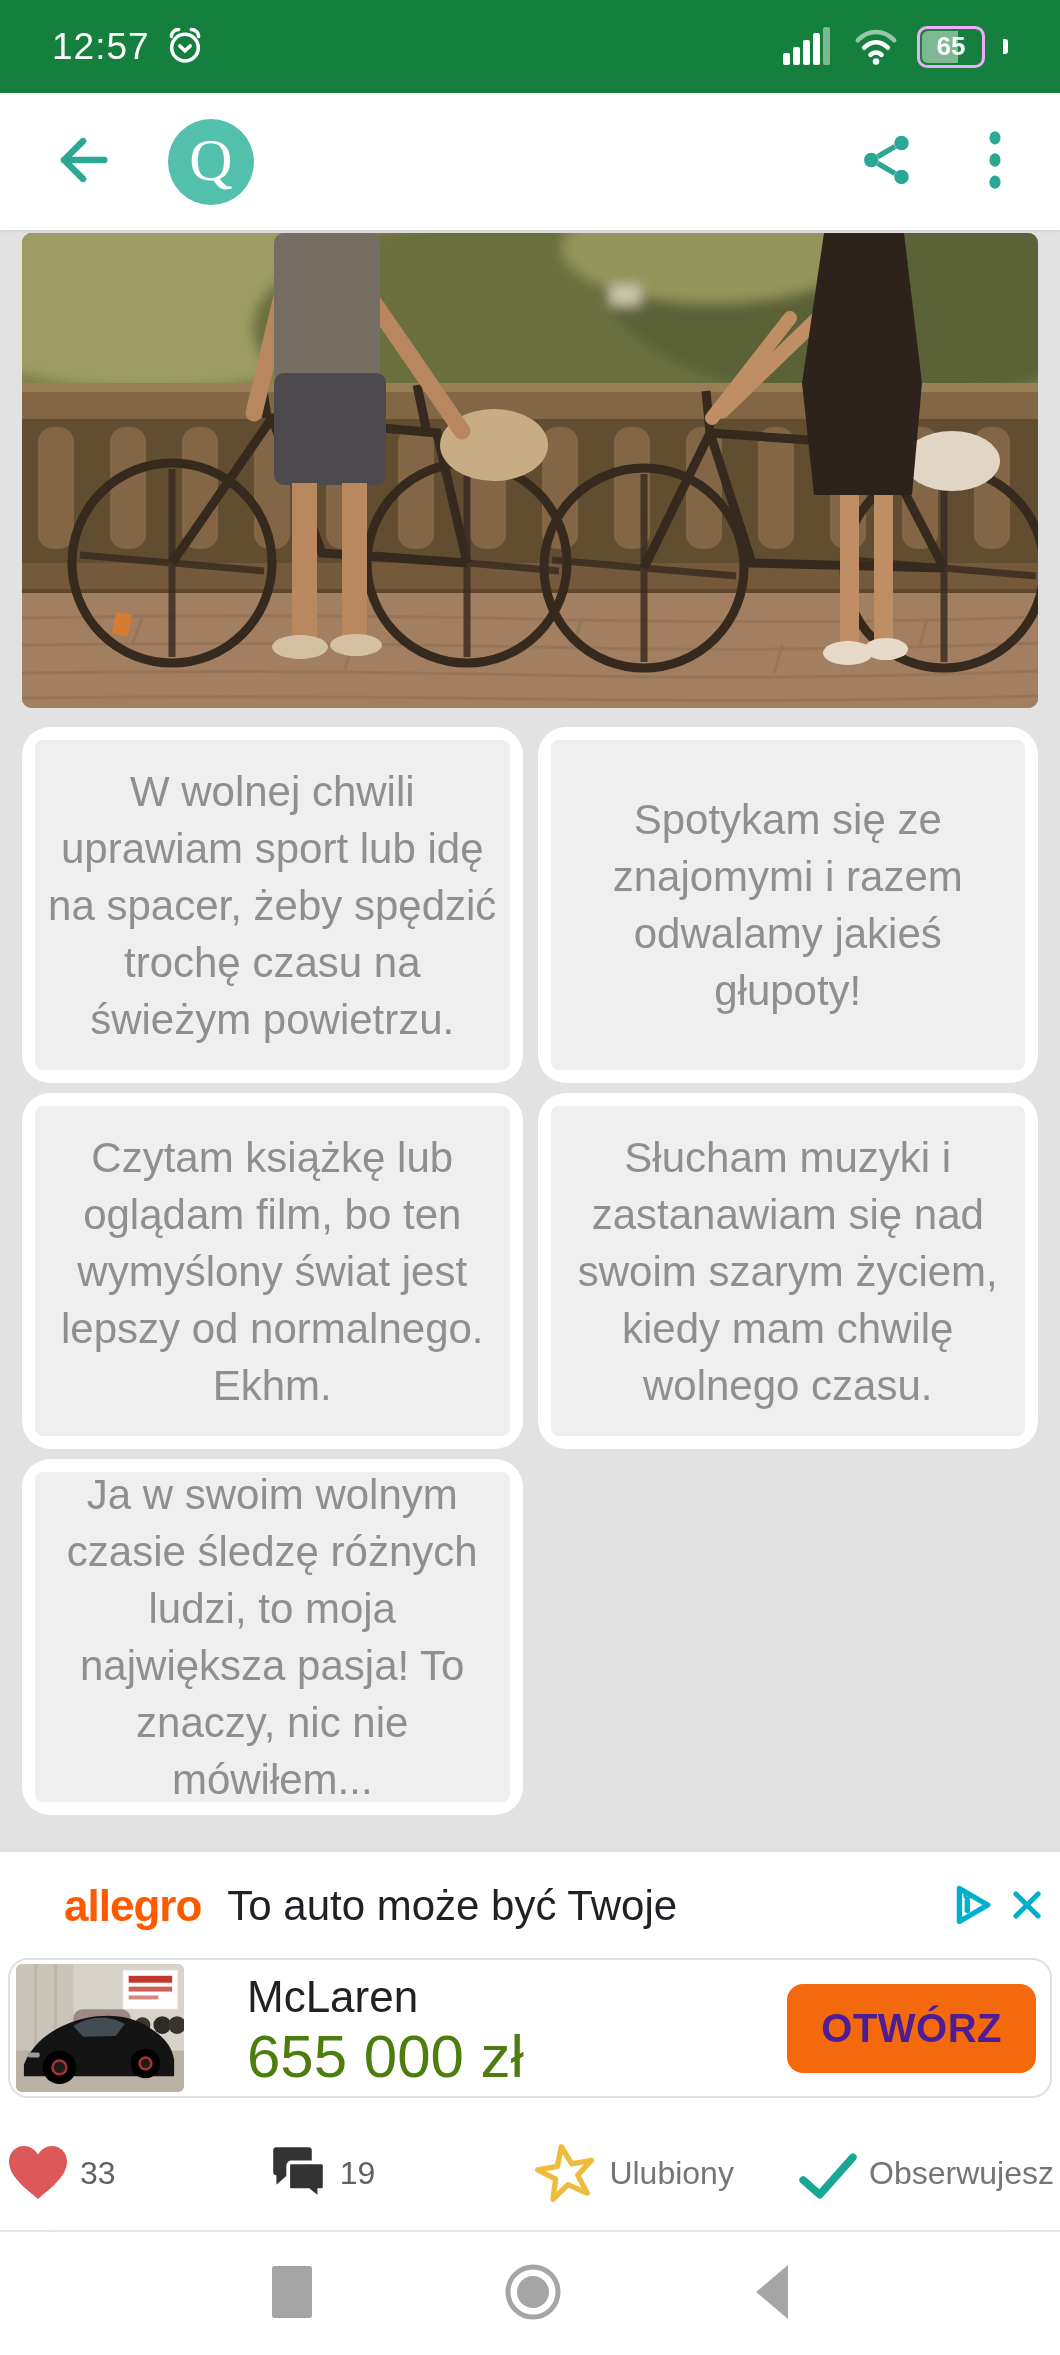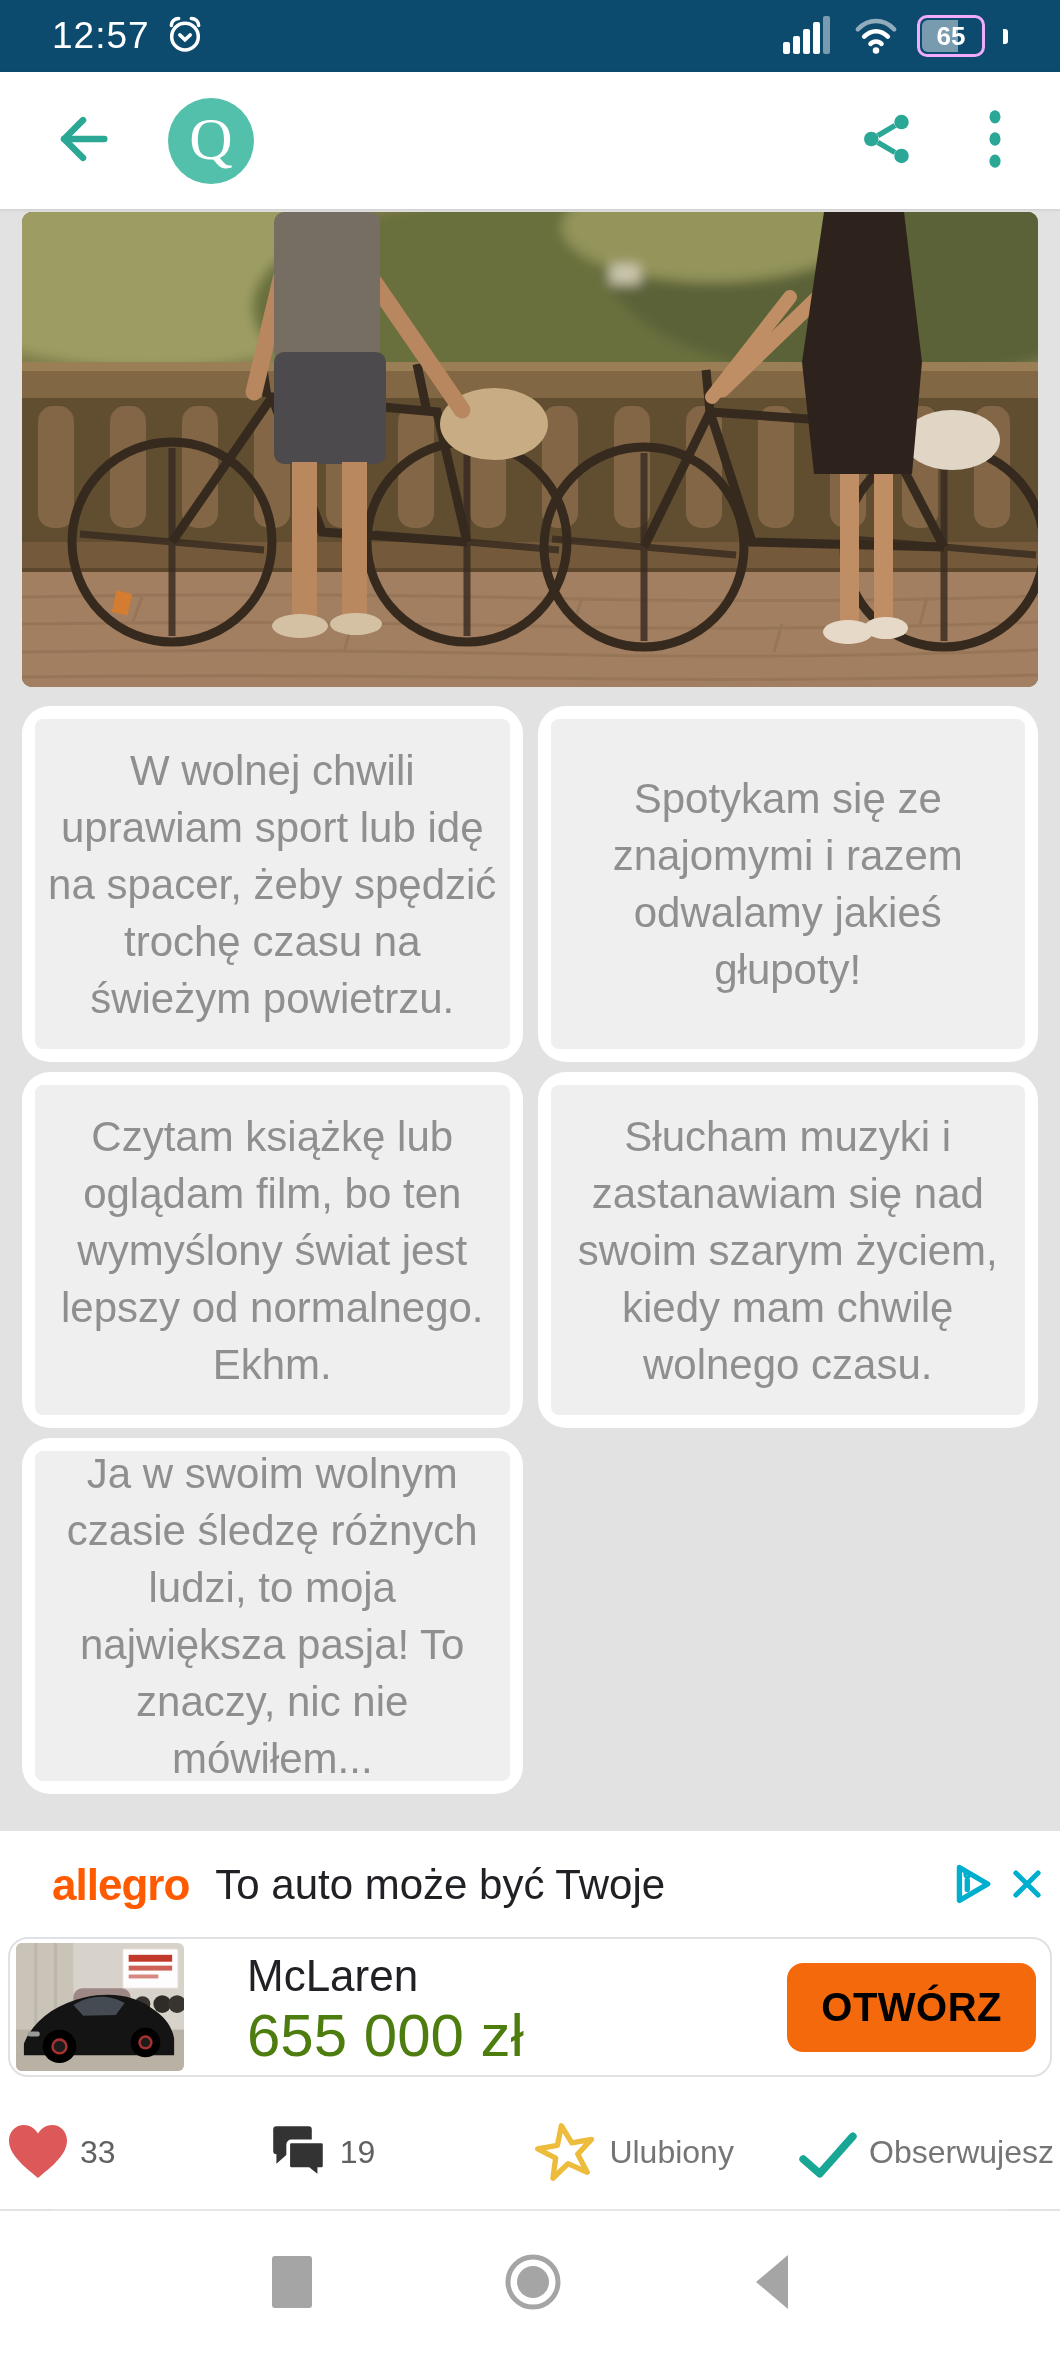--- a/index.html
+++ b/index.html
@@ -7,21 +7,21 @@
     width:1060px;height:2355px;
     background:#e2e2e2;
     font-family:"Liberation Sans", sans-serif;
     overflow:hidden;
     position:relative;
   }
   .phone{width:1060px;height:2355px;display:flex;flex-direction:column;}
 
   
   .status-bar{
-    height:72px;background:#0c4a6e;color:#fff;
+    height:93px;background:#15803d;color:#fff;
     display:flex;align-items:center;justify-content:space-between;
     padding:0 52px;box-sizing:border-box;flex:0 0 auto;
   }
   .sb-left{display:flex;align-items:center;gap:14px;}
   .sb-time{font-size:37px;font-weight:500;letter-spacing:1px;}
   .sb-right{display:flex;align-items:center;gap:16px;}
   .battery{
     position:relative;width:62px;height:36px;border:3px solid #f0abfc;border-radius:10px;
     display:flex;align-items:center;justify-content:center;
   }
@@ -71,35 +71,35 @@
     display:flex;align-items:center;justify-content:center;box-sizing:border-box;
   }
   .option-text{
     font-size:42px;line-height:57px;color:#8f8f8f;font-weight:300;
     text-align:center;padding:0 6px;
   }
 
   
   .ad{background:#ffffff;margin-top:37px;flex:0 0 auto;height:253px;box-sizing:border-box;padding-top:18px;}
   .ad-header{display:flex;align-items:center;height:72px;padding:0 14px;box-sizing:border-box;}
-  .allegro-logo{color:#ff5a00;font-size:44px;font-weight:700;letter-spacing:-1px;margin-left:38px;}
+  .allegro-logo{color:#ff5a00;font-size:44px;font-weight:700;letter-spacing:-1px;margin-left:50px;}
   .ad-headline{font-size:42px;color:#1f2124;margin-left:26px;}
   .ad-header-icons{margin-left:auto;display:flex;align-items:center;gap:14px;}
   .ad-card{
     margin:16px 8px 0;height:140px;border:2px solid #dfe1e5;border-radius:20px;
     display:flex;align-items:center;box-sizing:border-box;background:#fff;cursor:pointer;gap:35px;
   }
   .ad-thumb{width:168px;height:128px;margin-left:6px;border-radius:6px;overflow:hidden;flex:0 0 auto;}
   .ad-thumb svg{display:block;width:100%;height:100%;}
   .ad-copy{margin-left:28px;display:flex;flex-direction:column;justify-content:space-between;height:112px;}
   .ad-title{font-size:44px;color:#202124;}
   .ad-price{font-size:60px;color:#4d7c0f;}
   .ad-cta{
     margin-left:auto;margin-right:14px;
-    background:#f4690b;color:#000000;border:none;border-radius:16px;
+    background:#f4690b;color:#4c1d95;border:none;border-radius:16px;
     font-size:40px;font-weight:700;font-family:"Liberation Sans",sans-serif;
     padding:22px 34px;cursor:pointer;letter-spacing:.5px;
   }
 
   
   .action-bar{
     background:#fff;height:125px;flex:0 0 auto;
     display:flex;align-items:stretch;
   }
   .action-item{

